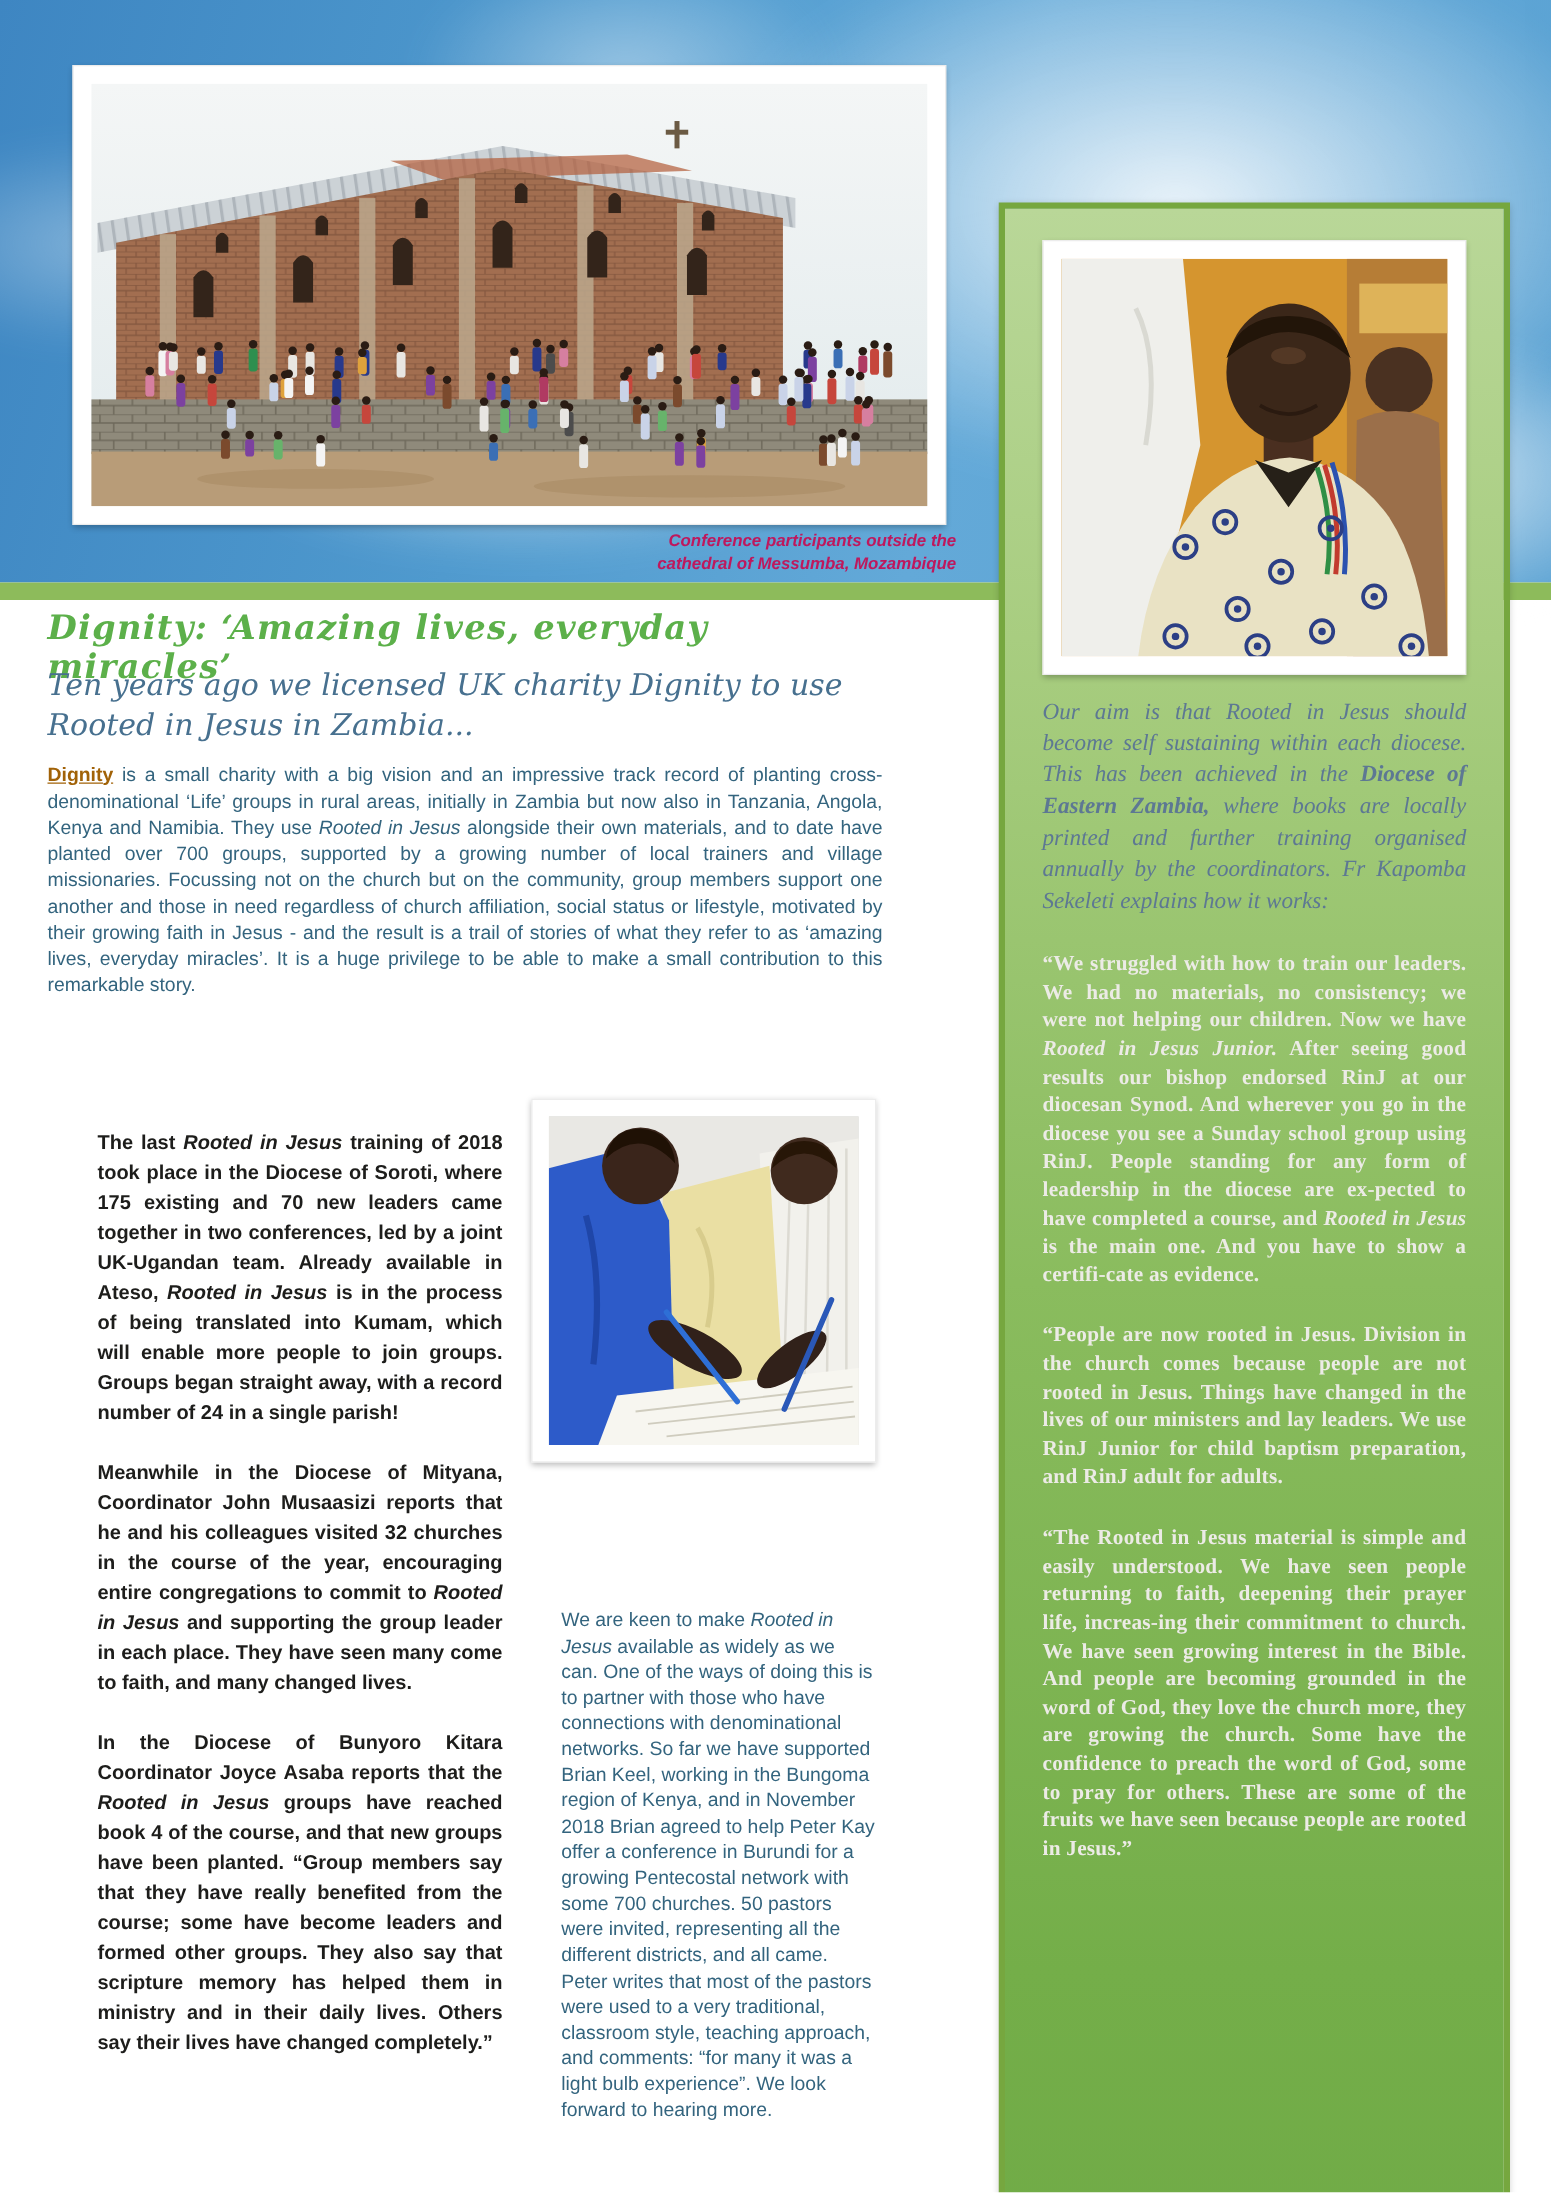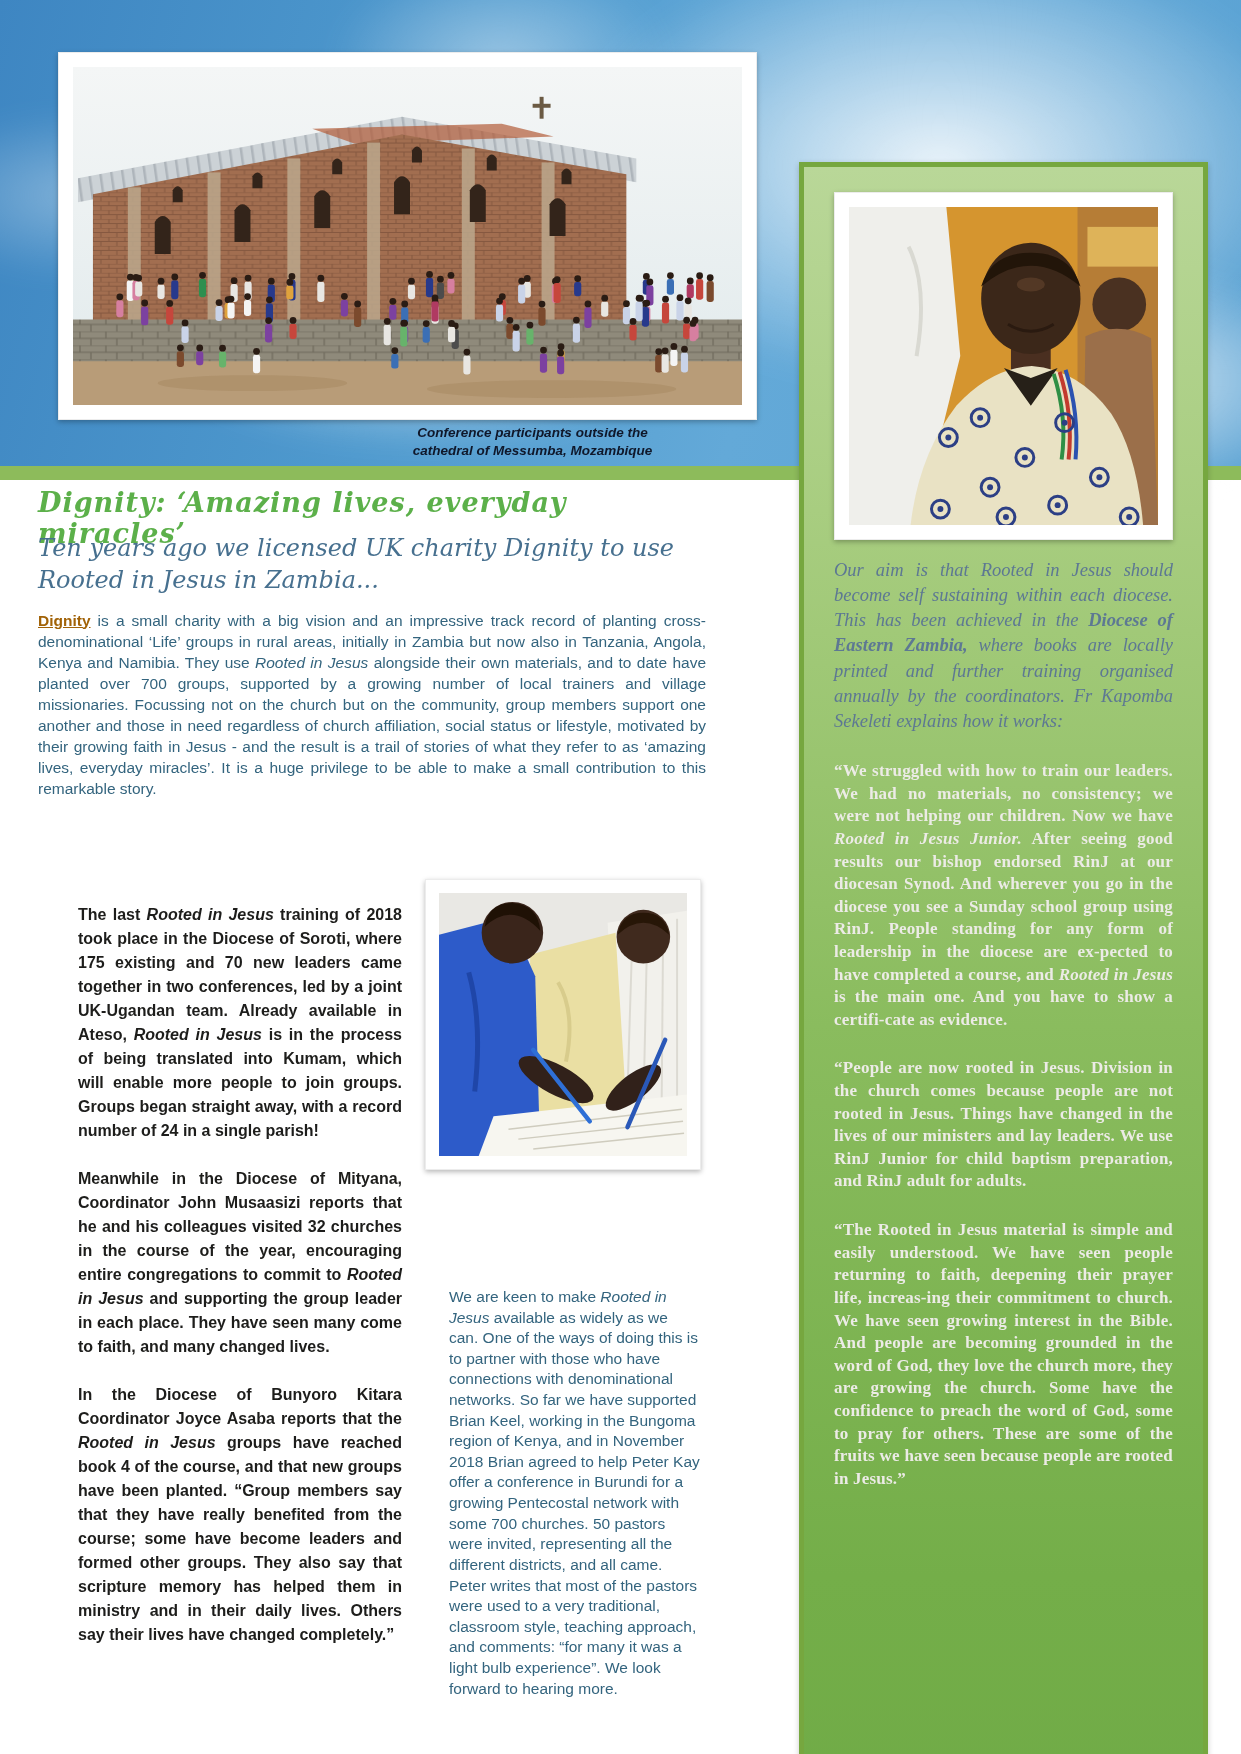--- a/index.html
+++ b/index.html
@@ -19,22 +19,22 @@
 
   .green-strip{position:absolute;left:0;top:466px;width:1241px;height:14px;background:#8dbb5b;}
 
   
   .frame{position:absolute;background:#ffffff;box-sizing:border-box;
          box-shadow:0 2px 5px rgba(0,0,0,.28);border:1px solid #ececec;}
   .frame svg{display:block;}
   .main-photo{left:58px;top:52px;width:699px;height:368px;padding:14px;}
   .mid-photo{left:425px;top:879px;width:276px;height:291px;padding:13px;}
 
-  .caption{position:absolute;left:300px;top:424px;width:465px;text-align:center;
-           font-style:italic;font-weight:bold;font-size:13.5px;line-height:1.35;color:#0f172a;}
+  .caption{position:absolute;left:300px;top:424px;width:465px;text-align:right;
+           font-style:italic;font-weight:bold;font-size:13.5px;line-height:1.35;color:#be185d;}
 
   
   .sidebar{position:absolute;left:799px;top:162px;width:409px;height:1727px;box-sizing:border-box;
            border:5px solid #76a73f;padding:25px 30px 0 30px;
            background:linear-gradient(180deg,#b9d798 0%,#a8cd80 20%,#8abc5e 50%,#74ae49 82%,#6faa46 100%);
            box-shadow:0 2px 6px rgba(0,0,0,.2);font-family:Liberation Serif, serif;}
   .sidebar-photo{position:relative;margin:0 auto;width:339px;height:348px;padding:14px;box-sizing:border-box;
                  background:#ffffff;box-shadow:0 2px 5px rgba(0,0,0,.28);border:1px solid #ececec;}
   .sidebar-aim{margin:18px 0 0 0;font-style:italic;font-size:18.5px;line-height:1.36;color:#5d7893;text-align:justify;}
   .sidebar-quote{margin:26px 0 0 0;font-weight:bold;font-size:17px;line-height:1.33;color:#ecebe6;

